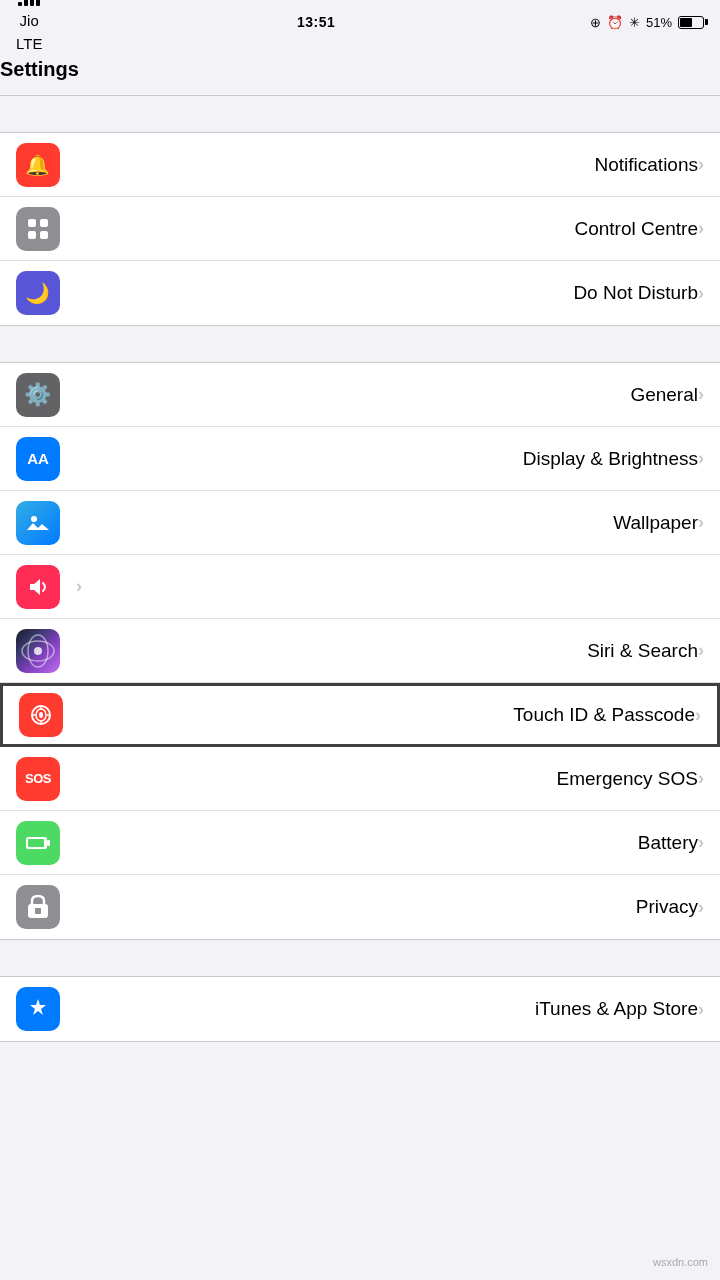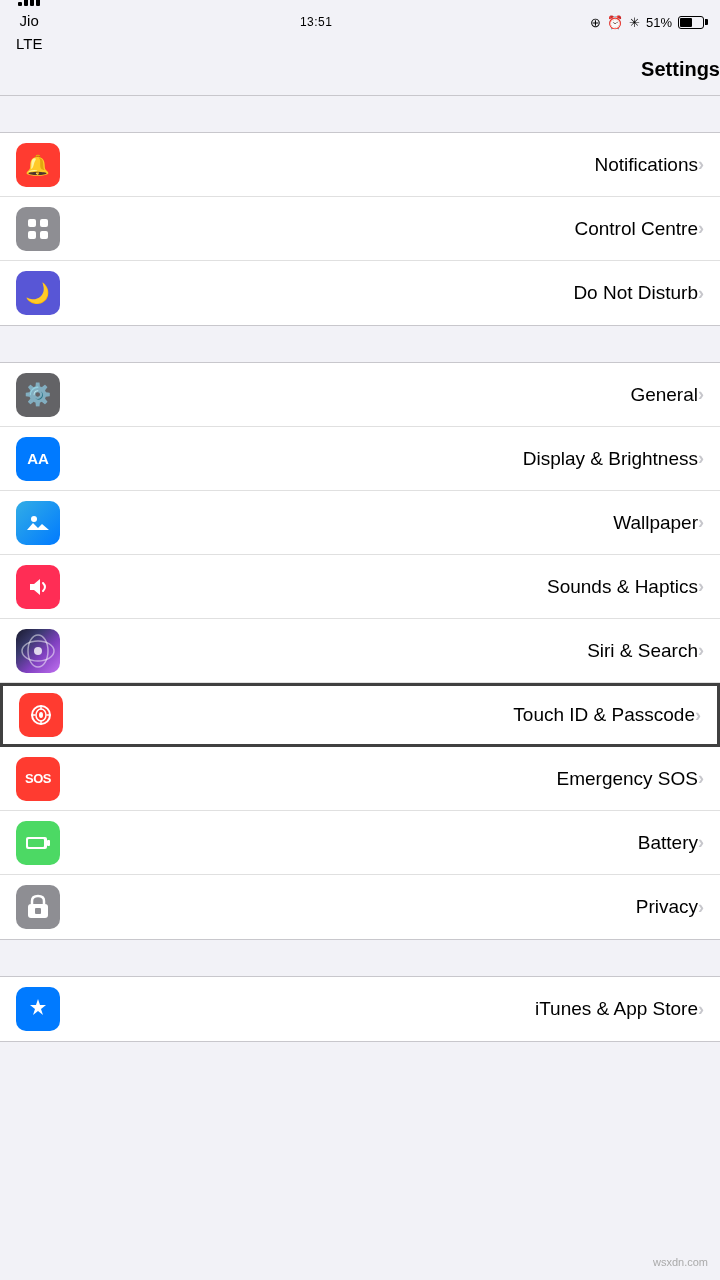--- a/index.html
+++ b/index.html
@@ -33,22 +33,22 @@
       display: flex;
       align-items: flex-end;
       gap: 2px;
     }
     .signal-bar {
       width: 4px;
       background: #000;
       border-radius: 1px;
     }
     .status-center {
-      font-size: 12px;
-      font-weight: 400;
+      font-size: 14px;
+      font-weight: 700;
       letter-spacing: 0.5px;
     }
     .status-right {
       display: flex;
       align-items: center;
       gap: 6px;
       font-size: 15px;
       font-weight: 500;
     }
     .battery-icon {
@@ -82,21 +82,21 @@
       background: #000;
       border-radius: 1px;
     }
 
     
     .nav-bar {
       height: 52px;
       background: #f2f2f7;
       display: flex;
       align-items: center;
-      justify-content: flex-end;
+      justify-content: flex-start;
       border-bottom: 1px solid #c8c7cc;
     }
     .nav-title {
       font-size: 20px;
       font-weight: 700;
       color: #000;
     }
 
     
     .section-gap {
@@ -291,21 +291,20 @@
       <span class="chevron">›</span>
     </div>
 
     <div class="settings-item">
       <div class="item-icon icon-pink">
         <svg width="26" height="26" viewBox="0 0 26 26" fill="white">
           <path d="M5 10 L5 16 L9 16 L15 21 L15 5 L9 10 Z"></path>
           <path d="M18 9 Q22 13 18 17" stroke="white" stroke-width="2" fill="none" stroke-linecap="round"></path>
         </svg>
       </div>
-      <span class="item-label">Sounds &amp; Haptics</span>
       <span class="chevron">›</span>
     </div>
 
     <div class="settings-item">
       <div class="item-icon" style="background: linear-gradient(135deg, #1a1a2e 0%, #3a3a6e 30%, #8040c0 60%, #c070f0 100%); overflow:hidden;">
         <svg width="44" height="44" viewBox="0 0 44 44">
           <circle cx="22" cy="22" r="22" fill="none"></circle>
           <ellipse cx="22" cy="22" rx="10" ry="16" fill="none" stroke="white" stroke-width="1.5" opacity="0.5"></ellipse>
           <ellipse cx="22" cy="22" rx="16" ry="10" fill="none" stroke="white" stroke-width="1.5" opacity="0.5"></ellipse>
           <circle cx="22" cy="22" r="4" fill="white" opacity="0.8"></circle>

